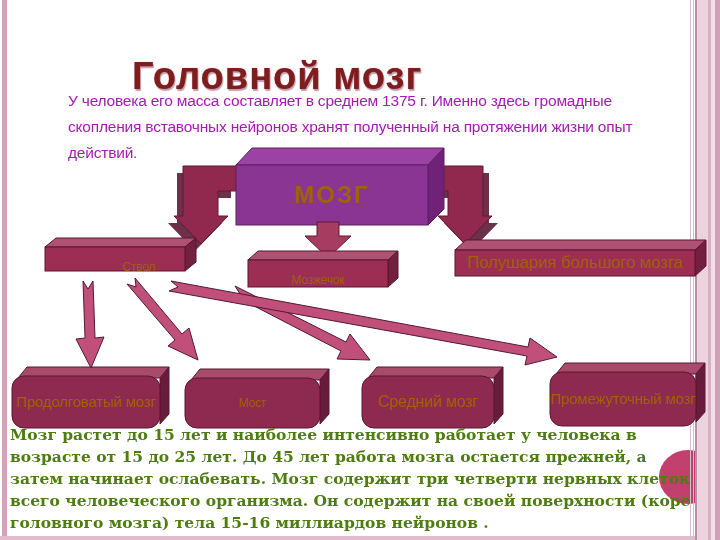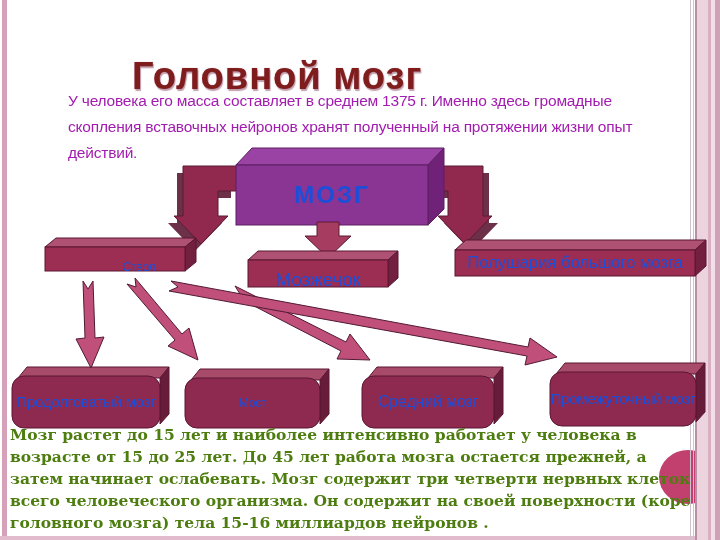--- a/index.html
+++ b/index.html
@@ -23,24 +23,24 @@
   .intro{position:absolute;left:68px;top:88px;width:606px;z-index:3;margin:0;
          font-size:15.5px;line-height:26px;letter-spacing:-0.2px;color:#a21caf;}
   
   .footer{position:absolute;left:10px;top:424px;width:694px;z-index:3;margin:0;
           font-family:"DejaVu Serif","Liberation Serif",serif;font-weight:600;
           font-size:15.5px;line-height:22px;color:#4d7c0f;}
   
   .diagram{position:absolute;left:0;top:0;width:720px;height:540px;z-index:3;}
   
   .lbl{position:absolute;display:flex;align-items:center;justify-content:center;
-       text-align:right;color:#1d4ed8;z-index:4;line-height:1.25;letter-spacing:-0.2px;}
+       text-align:right;color:#a16207;z-index:4;line-height:1.25;letter-spacing:-0.2px;}
   .lbl-mozg{left:236px;top:165px;width:192px;height:60px;font-size:24px;font-weight:bold;letter-spacing:2px;}
   .lbl-stvol{left:45px;top:247px;width:140px;height:40px;font-size:12px;padding-left:24px;}
-  .lbl-mozzhechok{left:248px;top:260px;width:140px;height:40px;font-size:19px;}
+  .lbl-mozzhechok{left:248px;top:260px;width:140px;height:40px;font-size:12px;}
   .lbl-polushariya{left:455px;top:250px;width:240px;height:26px;font-size:17px;}
   .lbl-prodolgovaty{left:12px;top:376px;width:148px;height:52px;font-size:15px;}
   .lbl-most{left:185px;top:378px;width:135px;height:50px;font-size:12px;}
   .lbl-sredny{left:362px;top:376px;width:132px;height:52px;font-size:16px;}
   .lbl-promezhutochny{left:550px;top:372px;width:146px;height:54px;font-size:15px;}
 </style>
 </head>
 <body>
 
 <div class="slide">

